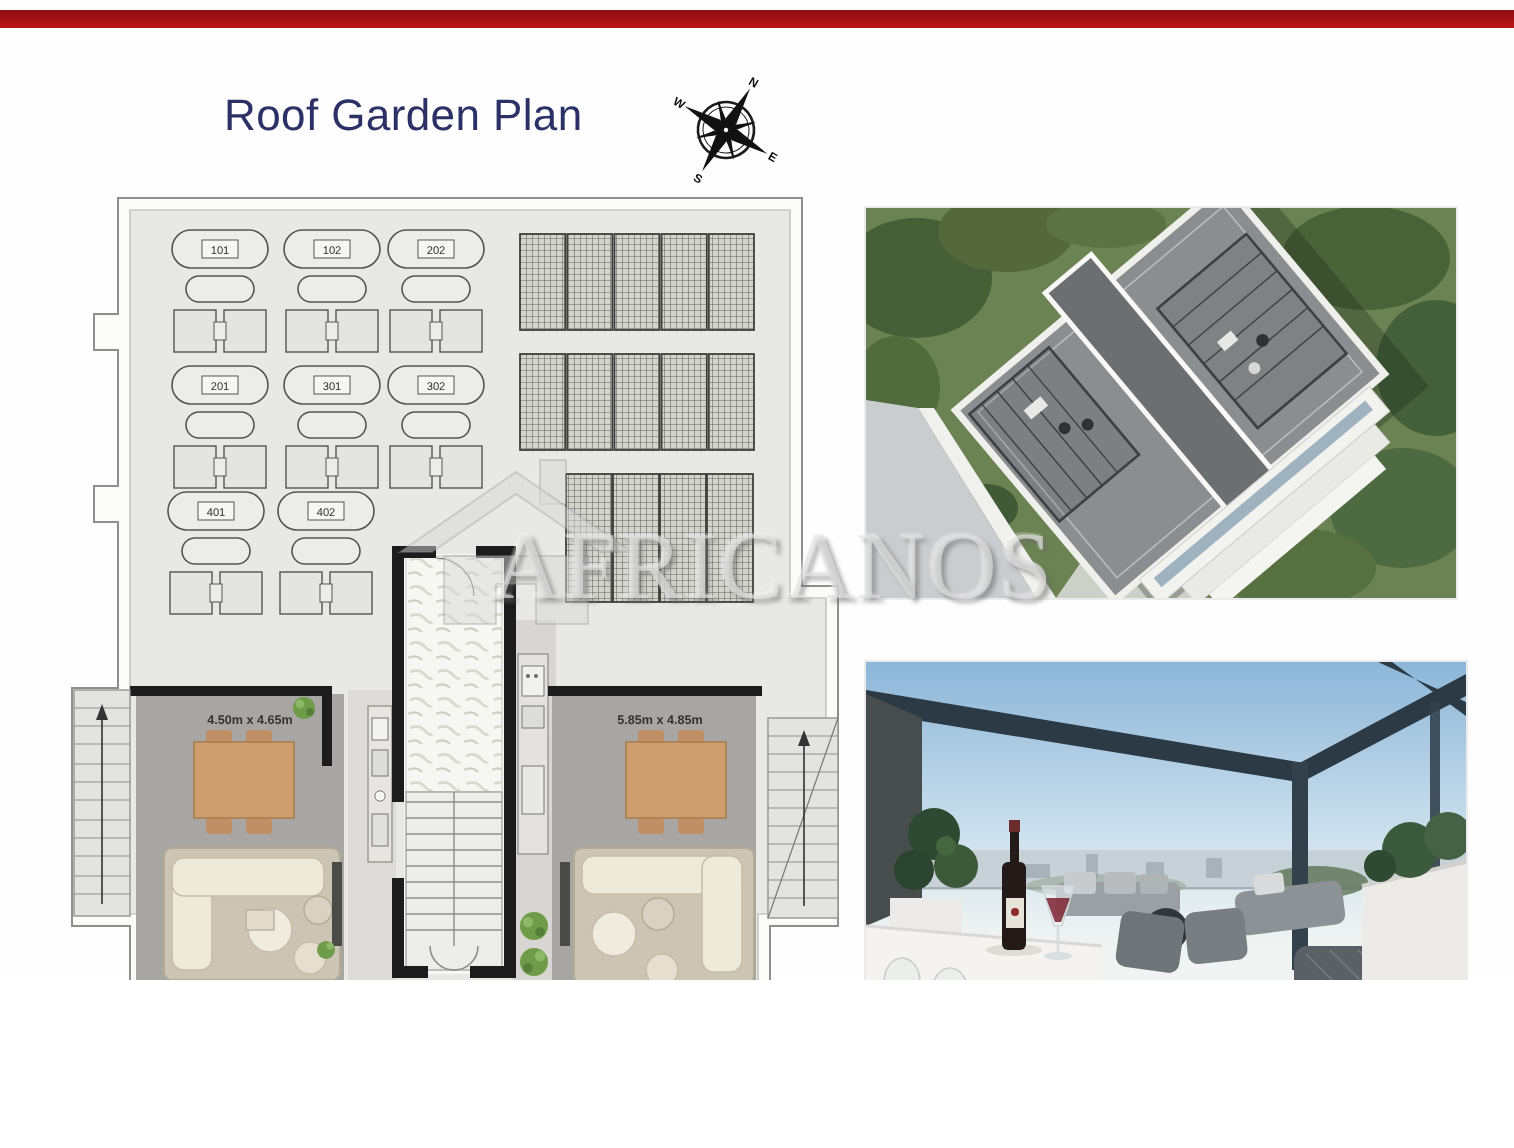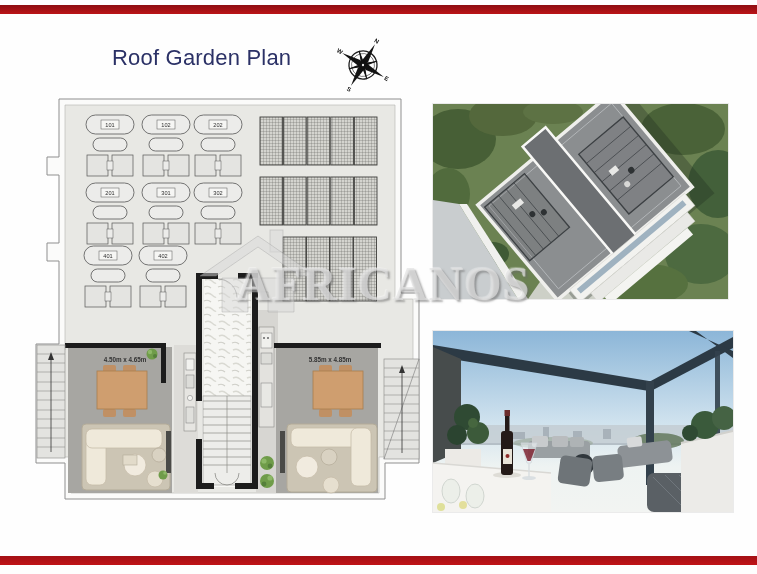--- a/index.html
+++ b/index.html
@@ -1,32 +1,32 @@
 <!DOCTYPE html>
 <html><head>
 <meta charset="utf-8">
 <style>
   html,body{margin:0;padding:0;background:#ffffff;}
-  .page{position:relative;width:757px;height:574px;background:#fefefe;overflow:hidden;
+  .page{position:relative;width:757px;height:490px;background:#fefefe;overflow:hidden;
         font-family:"Liberation Sans",sans-serif;}
   .bar{position:absolute;left:0;width:757px;}
   .bar-top{top:5px;height:9px;background:linear-gradient(#8e0e12,#bb1418);}
   .bar-bottom{top:556px;height:9px;background:linear-gradient(#a31115,#c01317);}
   .page-title{position:absolute;left:112px;top:45px;font-size:22px;color:#2b3166;
               letter-spacing:0.2px;}
   .compass{position:absolute;left:334px;top:34px;}
   .planwrap{position:absolute;left:35px;top:95px;width:385px;height:417px;}
   .photo{position:absolute;box-shadow:0 0 0 1px rgba(200,200,200,0.35);}
   .photo-aerial{left:433px;top:104px;width:295px;height:195px;}
   .photo-terrace{left:433px;top:331px;width:300px;height:181px;}
   .watermark{position:absolute;left:190px;top:228px;width:400px;height:130px;z-index:10;
              pointer-events:none;}
   .wm-logo{position:absolute;left:8px;top:0px;opacity:0.85;}
-  .wm-text{position:absolute;left:46px;top:32px;color:rgba(226,226,226,0.68);
-           font-family:"Liberation Serif",serif;font-weight:bold;
+  .wm-text{position:absolute;left:56px;top:32px;color:rgba(226,226,226,0.68);
+           font-family:"Liberation Serif",serif;font-weight:normal;
            text-shadow:2px 2px 2px rgba(105,105,105,0.55), -1px -1px 1px rgba(255,255,255,0.35);}
   .wm-line1{font-size:48px;line-height:1.0;letter-spacing:1px;}
   .wm-line2{font-size:36px;line-height:1.0;letter-spacing:5px;margin-top:2px;}
   svg text{font-family:"Liberation Sans",sans-serif;}
 </style>
 </head>
 <body>
 
 <div class="page">
 

